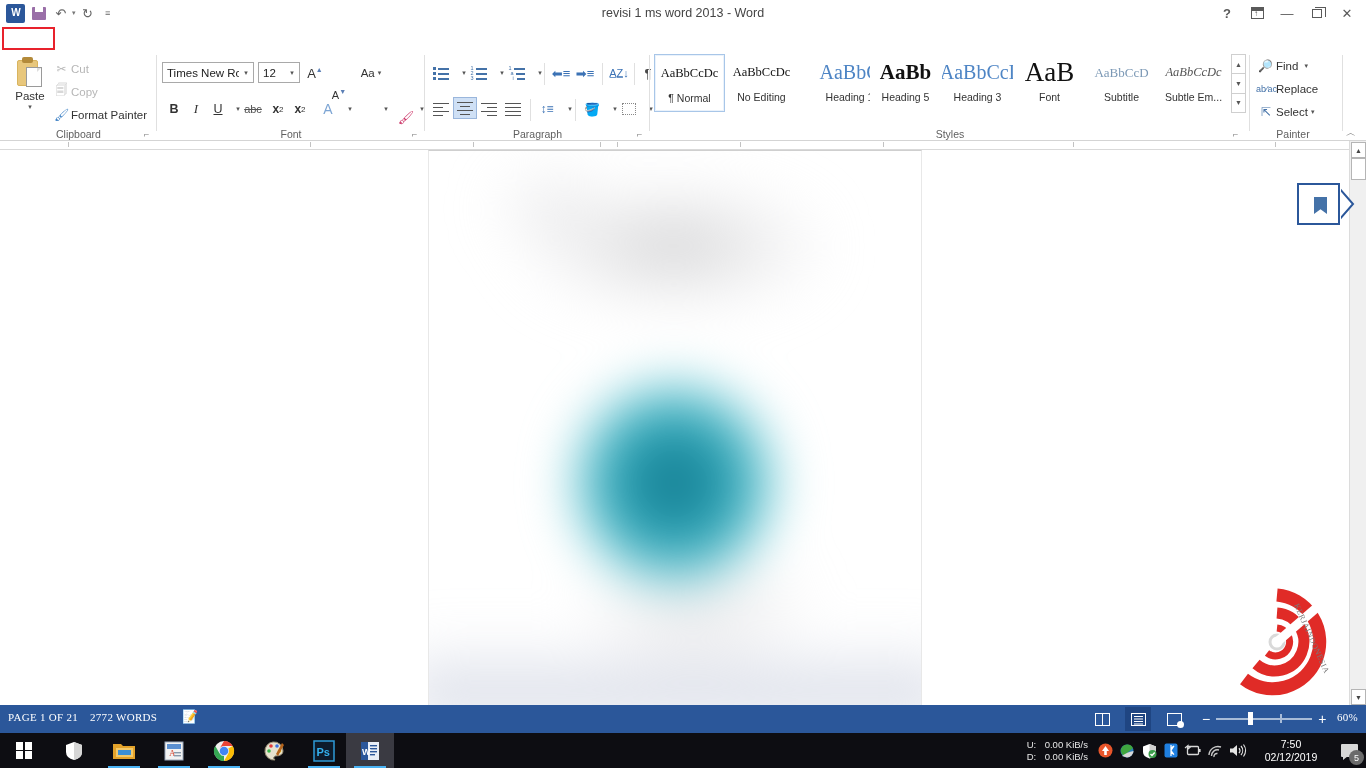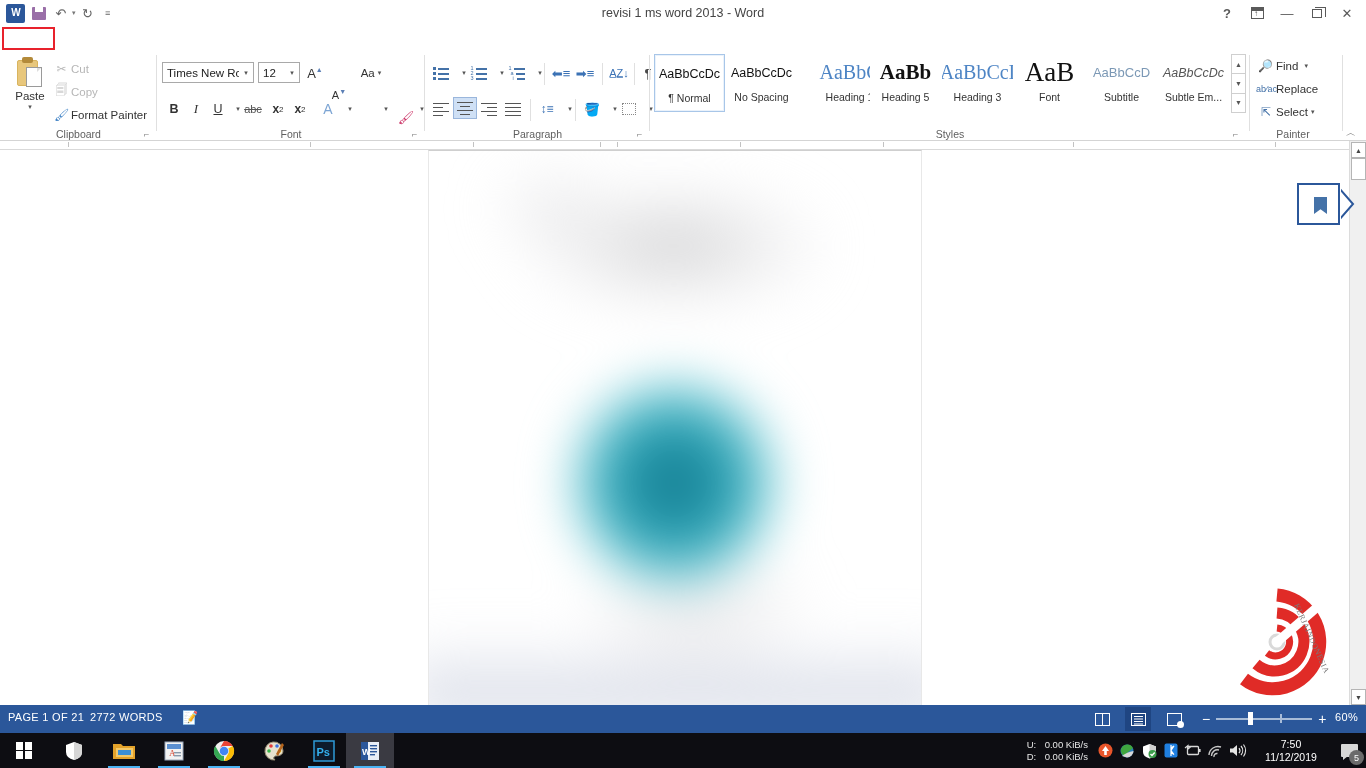--- a/index.html
+++ b/index.html
@@ -171,21 +171,21 @@
   .alignico i { position: absolute; height: 1.6px; background: #555; display: block; }
 
   
   .stylecell {
     position: absolute; top: 3px; width: 71px; height: 58px; background: #fff;
     cursor: default;
   }
   .stylecell.sel { border: 1px solid #a8c6e8; background: #fff; box-shadow: inset 0 0 0 1px #eaf2fb; }
   .stylecell .prev {
     height: 37px; display: flex; align-items: center; justify-content: center;
-    overflow: hidden; white-space: nowrap; font-size: 12.5px; color: #111;
+    overflow: hidden; white-space: nowrap; font-size: 12.5px; color: #111; font-family: Liberation Serif, serif;
   }
   .stylecell .nm {
     height: 19px; text-align: center; font-size: 10.5px; color: #333;
     overflow: hidden; white-space: nowrap;
   }
   .styles-scroll {
     position: absolute; right: 4px; top: 3px; width: 15px; height: 58px;
     display: flex; flex-direction: column;
   }
   .styles-scroll div {
@@ -275,21 +275,21 @@
   }
   .vs-down { bottom: 0px; }
 
   
   .statusbar {
     position: absolute; left: 0; bottom: 35px; width: 1366px; height: 28px;
     background: #2b579a; color: #fff;
   }
   .sb-item {
     position: absolute; top: 0; height: 24px; display: flex; align-items: center;
-    font-size: 11px; letter-spacing: .3px; cursor: default;
+    font-size: 11px; letter-spacing: .3px; cursor: default; font-family: Liberation Serif, serif;
   }
   .view-btn {
     position: absolute; top: 2px; width: 26px; height: 24px;
     display: flex; align-items: center; justify-content: center; cursor: default;
   }
   .view-btn.active { background: #1f4582; }
   .vb-ico { width: 15px; height: 13px; border: 1.4px solid #fff; position: relative; }
   .vb-ico.read::before { content:""; position:absolute; left:6px; top:0; width:1.4px; height:11px; background:#fff;}
   .vb-ico.print::before {
     content:""; position:absolute; left:2px; top:2px; width:9px; height:1px;
@@ -581,21 +581,21 @@
 
     <div class="grp" style="left:650px; width:600px;">
       <div class="stylecell sel" style="left:4px;">
         <div class="prev">
             <span>AaBbCcDc</span>
           </div>
         <div class="nm">¶&nbsp;<span>Normal</span></div>
       </div>
       <div class="stylecell" style="left:76px;">
         <div class="prev">AaBbCcDc</div>
-        <div class="nm">No Spacing</div>
+        <div class="nm">No Editing</div>
       </div>
       <div class="stylecell" style="left:164px;">
         <div class="prev" style="font-family:'Liberation Serif',serif;font-size:20px;color:#4e85c5;">AaBbC</div>
         <div class="nm">Heading 1</div>
       </div>
       <div class="stylecell" style="left:220px;">
         <div class="prev" style="font-family:'Liberation Serif',serif;font-size:21px;font-weight:bold;color:#111;">AaBb</div>
         <div class="nm">Heading 5</div>
       </div>
       <div class="stylecell" style="left:292px;">
@@ -850,21 +850,21 @@
           <path d="M2 5.5 H5 L9 2 V13 L5 9.5 H2 Z" fill="#e4e4e4"></path>
           <g fill="none" stroke="#e4e4e4" stroke-width="1.2">
             <path d="M11 5 A4 4 0 0 1 11 10"></path>
             <path d="M13 3 A7 7 0 0 1 13 12"></path>
             <path d="M15.5 1.5 A10 10 0 0 1 15.5 13.5"></path>
           </g>
         </svg>
       </div>
       <div class="clock" style="width:82px;">
         <div>7:50</div>
-        <div>11/12/2019</div>
+        <div>02/12/2019</div>
       </div>
       <div class="notif">
         <div class="bub"></div>
         <div class="cnt">5</div>
       </div>
     </div>
   </div>
 
 </div>
 

